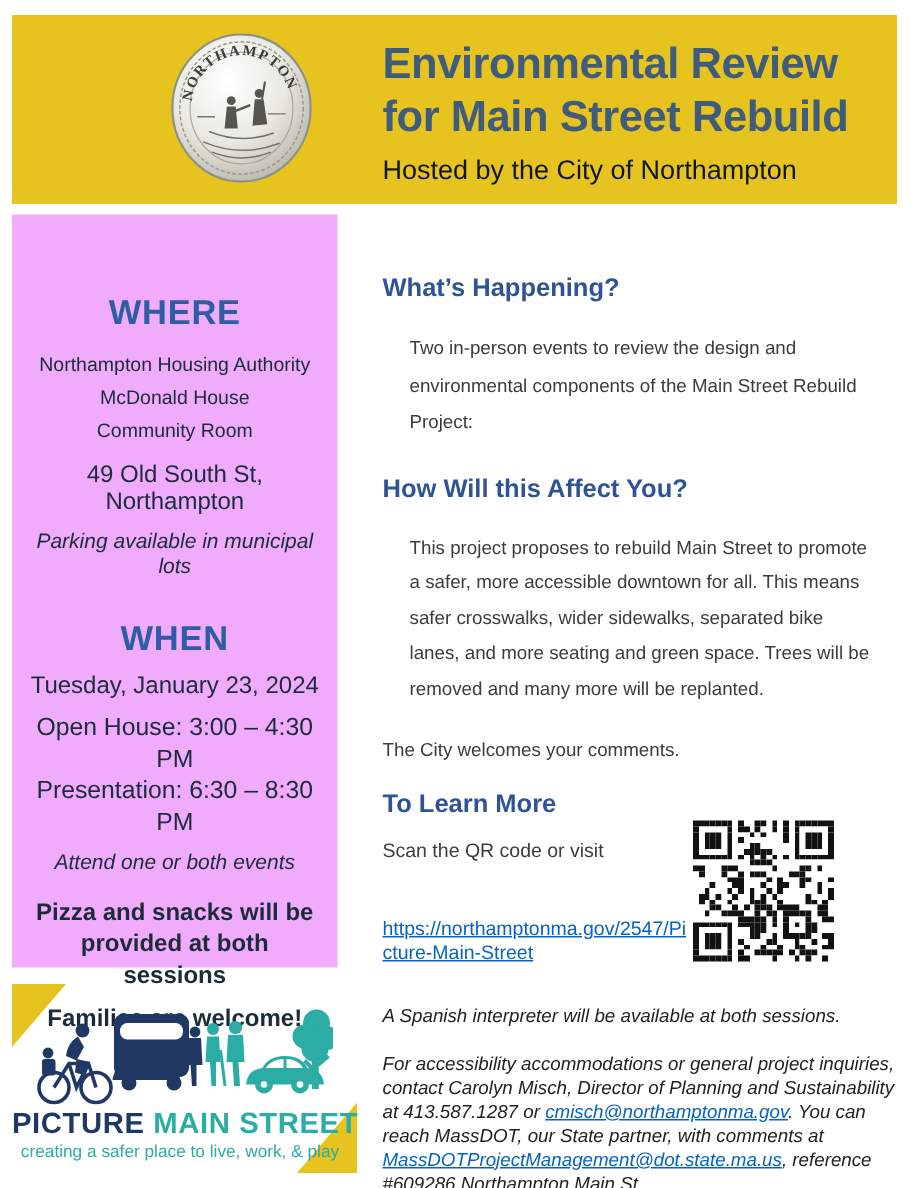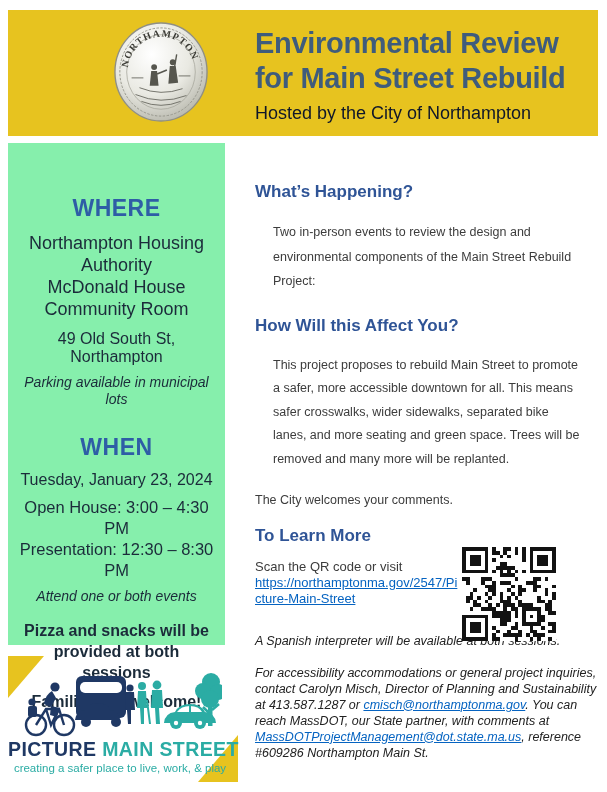--- a/index.html
+++ b/index.html
@@ -7,24 +7,24 @@
         font-family:"Liberation Sans", sans-serif;overflow:hidden;}
 
   
   .banner{position:absolute;left:8px;top:10px;width:590px;height:126px;background:#E7C31F;}
   .seal{position:absolute;left:104px;top:6px;width:98px;height:112px;}
   .title-block{position:absolute;left:247px;top:16px;}
   .title-line{font-size:29px;font-weight:bold;color:#3F5C7C;line-height:35px;letter-spacing:-0.3px;}
   .subtitle{margin-top:7px;font-size:18px;color:#0f172a;}
 
   
-  .sidebar{position:absolute;left:8px;top:143px;width:217px;height:502px;background:#86efac;
+  .sidebar{position:absolute;left:8px;top:143px;width:217px;height:502px;background:#f0abfc;
            box-sizing:border-box;padding:52px 6px 0 6px;text-align:center;color:#1B2B3A;}
   .side-head{font-size:23px;font-weight:bold;color:#2E5DA6;margin:0 0 10px 0;letter-spacing:0.5px;}
-  .venue{font-size:18px;line-height:22px;}
+  .venue{font-size:13px;line-height:22px;}
   .address{font-size:16px;margin-top:10px;line-height:18px;}
   .side-note{font-style:italic;font-size:14px;margin-top:8px;line-height:17px;}
   .when-head{margin-top:26px;}
   .date-line{font-size:16px;margin-top:6px;}
   .time-line{font-size:16.5px;line-height:21px;}
   .times{margin-top:8px;}
   .attend{margin-top:7px;}
   .pizza{font-weight:bold;font-size:16px;line-height:21px;margin-top:15px;padding:0 8px;}
   .families{font-weight:bold;font-size:16px;margin-top:10px;}
 
@@ -35,21 +35,21 @@
   .para2{line-height:23.5px;}
   .bullets{list-style:none;margin:6px 0 0 0;padding:0;}
   .bullets li{font-size:12.5px;line-height:17px;margin-bottom:13px;padding-left:22px;position:relative;}
   .bullets li::before{content:"\2022";position:absolute;left:4px;}
   .sec2{margin-top:22px;}
   .sec2 .main-head{margin-bottom:6px;}
   .comments{margin-top:6px;font-size:12.5px;line-height:23.5px;}
   .sec3{margin-top:13px;}
   .scan{font-size:13px;line-height:17px;margin-top:8px;width:212px;}
   .link{display:block;width:206px;font-size:13px;line-height:16px;color:#0563C1;
-        text-decoration:underline;word-break:break-all;cursor:pointer;}
+        text-decoration:underline;word-break:break-all;cursor:pointer;margin-top:36px;}
   .qr{position:absolute;left:462px;top:547px;width:94px;height:94px;display:grid;
       grid-template-columns:repeat(25,1fr);grid-template-rows:repeat(25,1fr);background:#fff;}
   .qr i{background:#fff;}
   .qr i.d{background:#121212;}
   .footer-notes{margin-top:26px;font-style:italic;font-size:12.5px;line-height:16px;color:#222;}
   .acc{margin-top:16px;}
   .inline-link{color:#0563C1;text-decoration:underline;cursor:pointer;}
 
   
   .logo-area{position:absolute;left:8px;top:650px;width:224px;height:142px;}
@@ -115,21 +115,21 @@
       <div>McDonald House</div>
       <div>Community Room</div>
     </div>
     <div class="address">49 Old South St, Northampton</div>
     <div class="side-note">Parking available in municipal lots</div>
 
     <div class="side-head when-head">WHEN</div>
     <div class="date-line">Tuesday, January 23, 2024</div>
     <div class="times">
       <div class="time-line">Open House: 3:00 – 4:30 PM</div>
-      <div class="time-line">Presentation: 12:30 – 8:30 PM</div>
+      <div class="time-line">Presentation: 6:30 – 8:30 PM</div>
     </div>
     <div class="side-note attend">Attend one or both events</div>
 
     <div class="pizza">Pizza and snacks will be provided at both sessions</div>
     <div class="families">Families are welcome!</div>
   </div>
 
   <div class="main">
     <section>
       <h2 class="main-head">What’s Happening?</h2>

